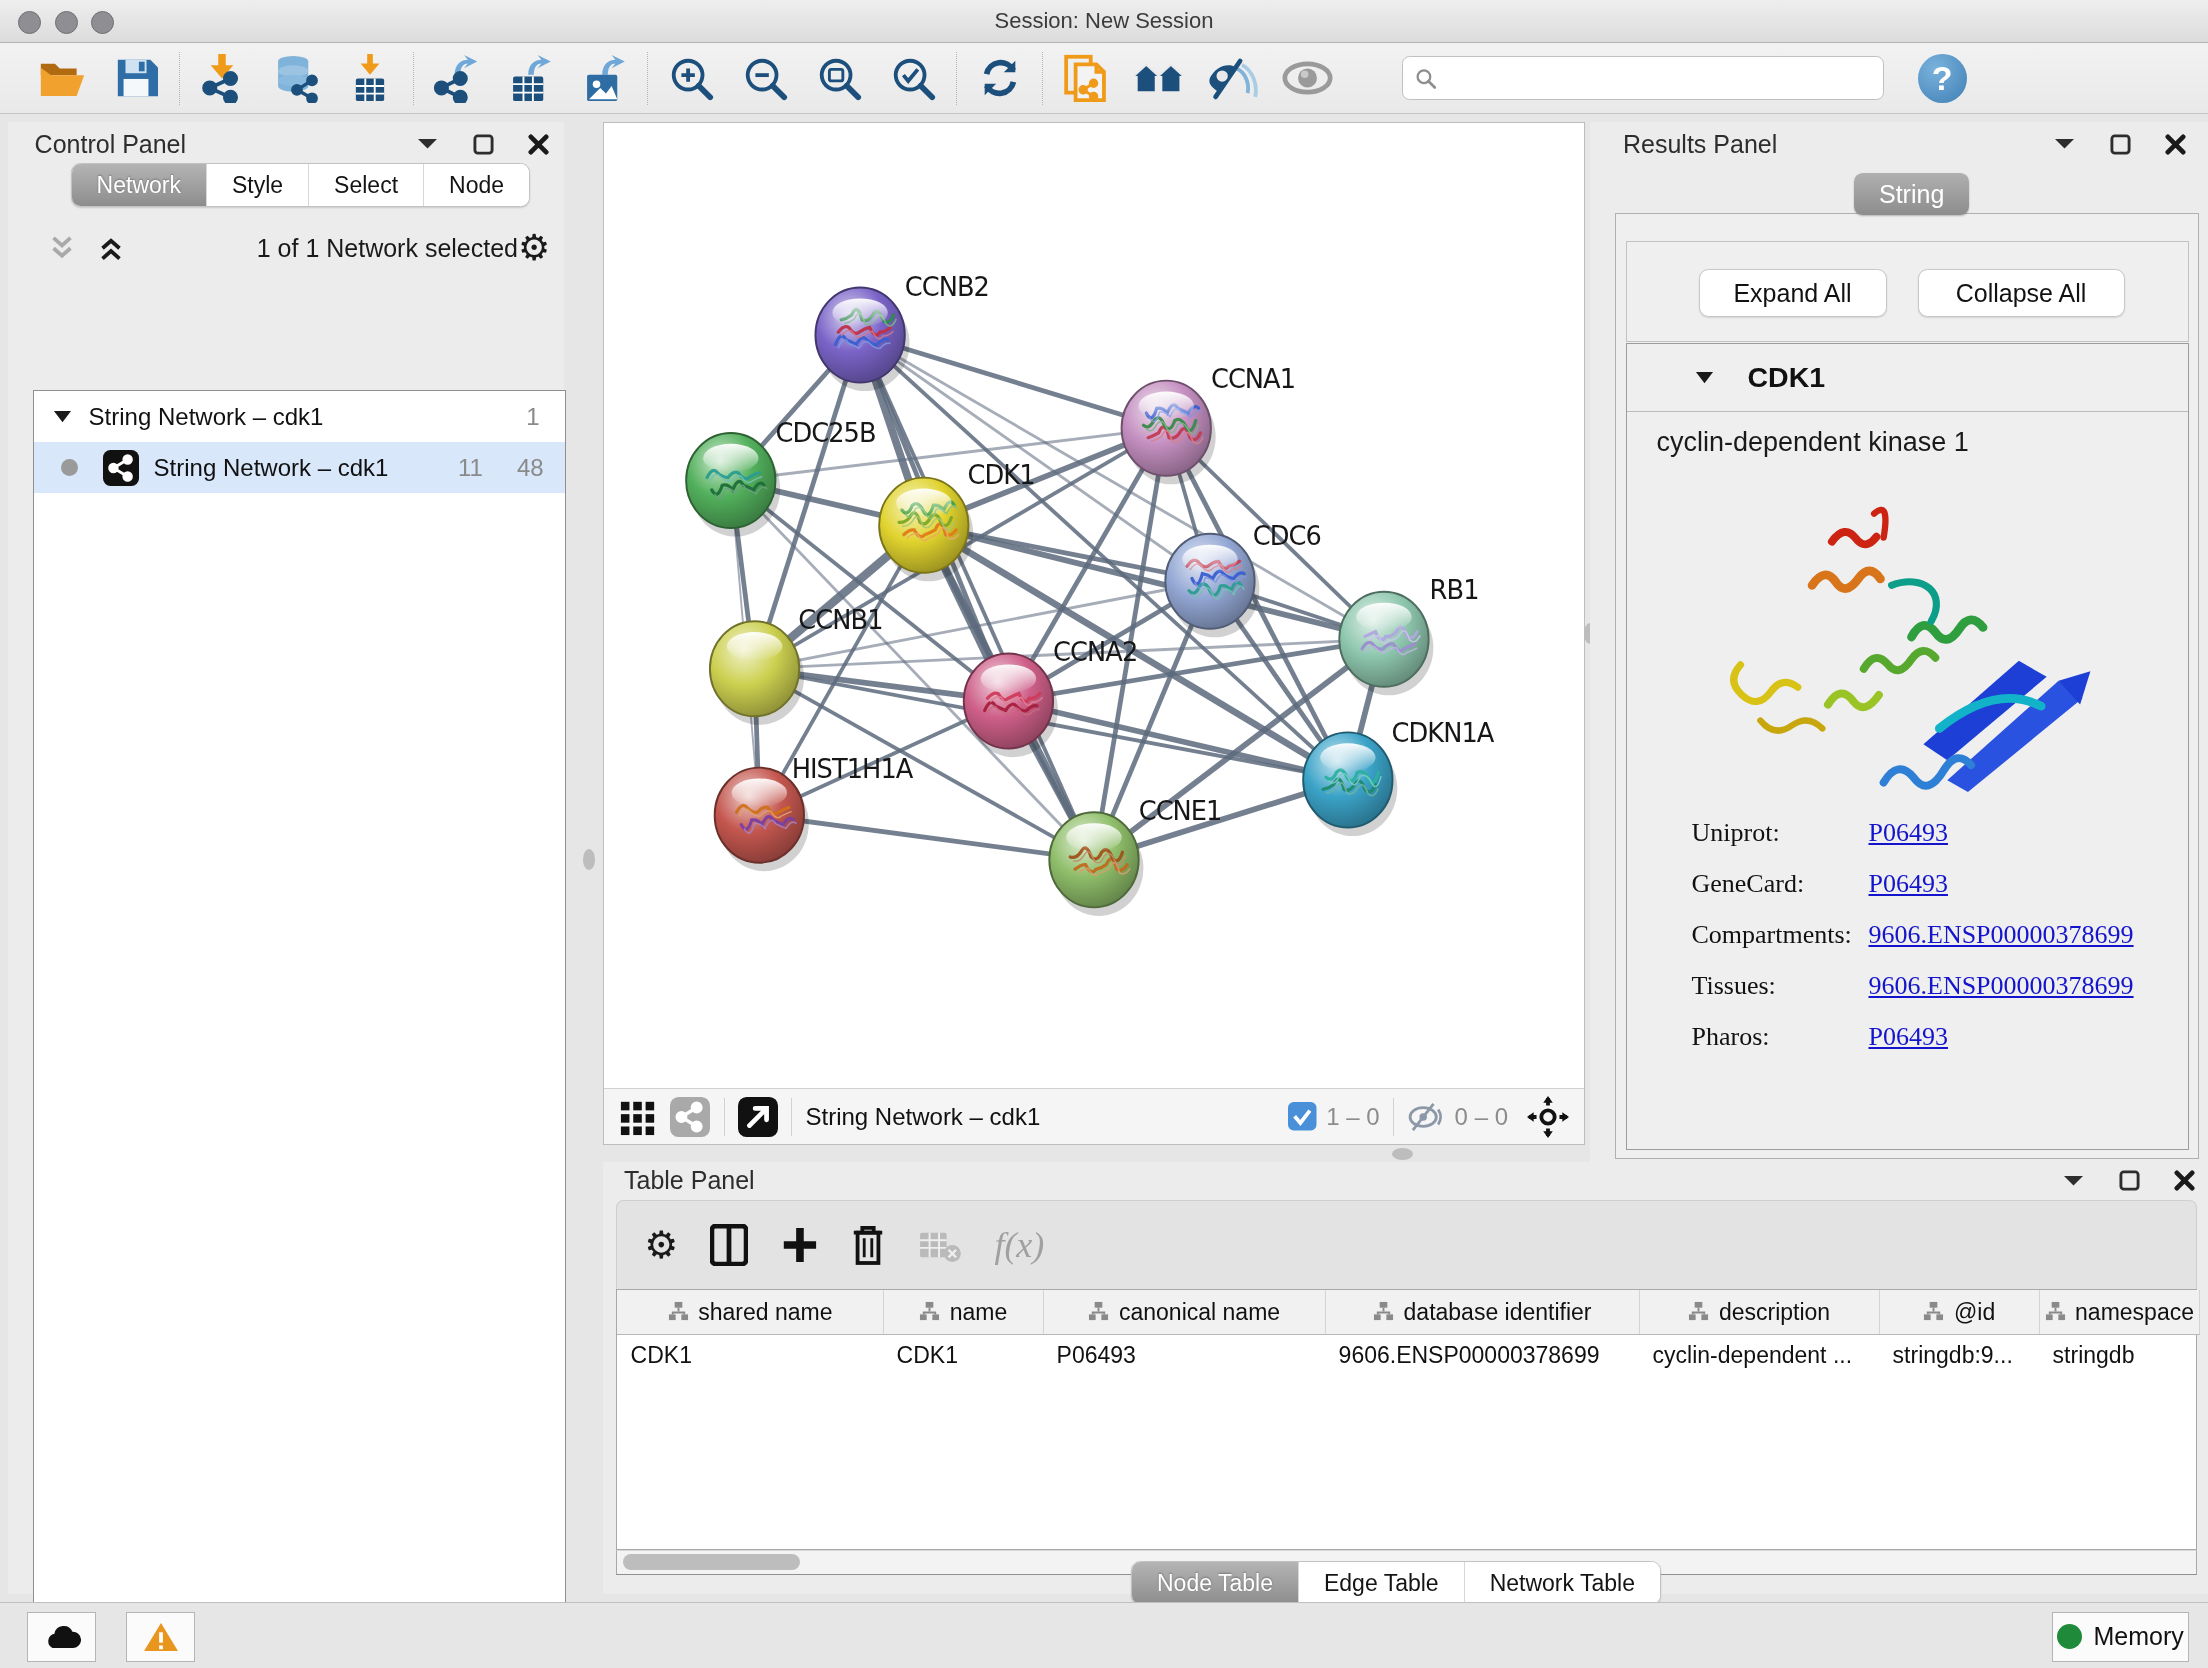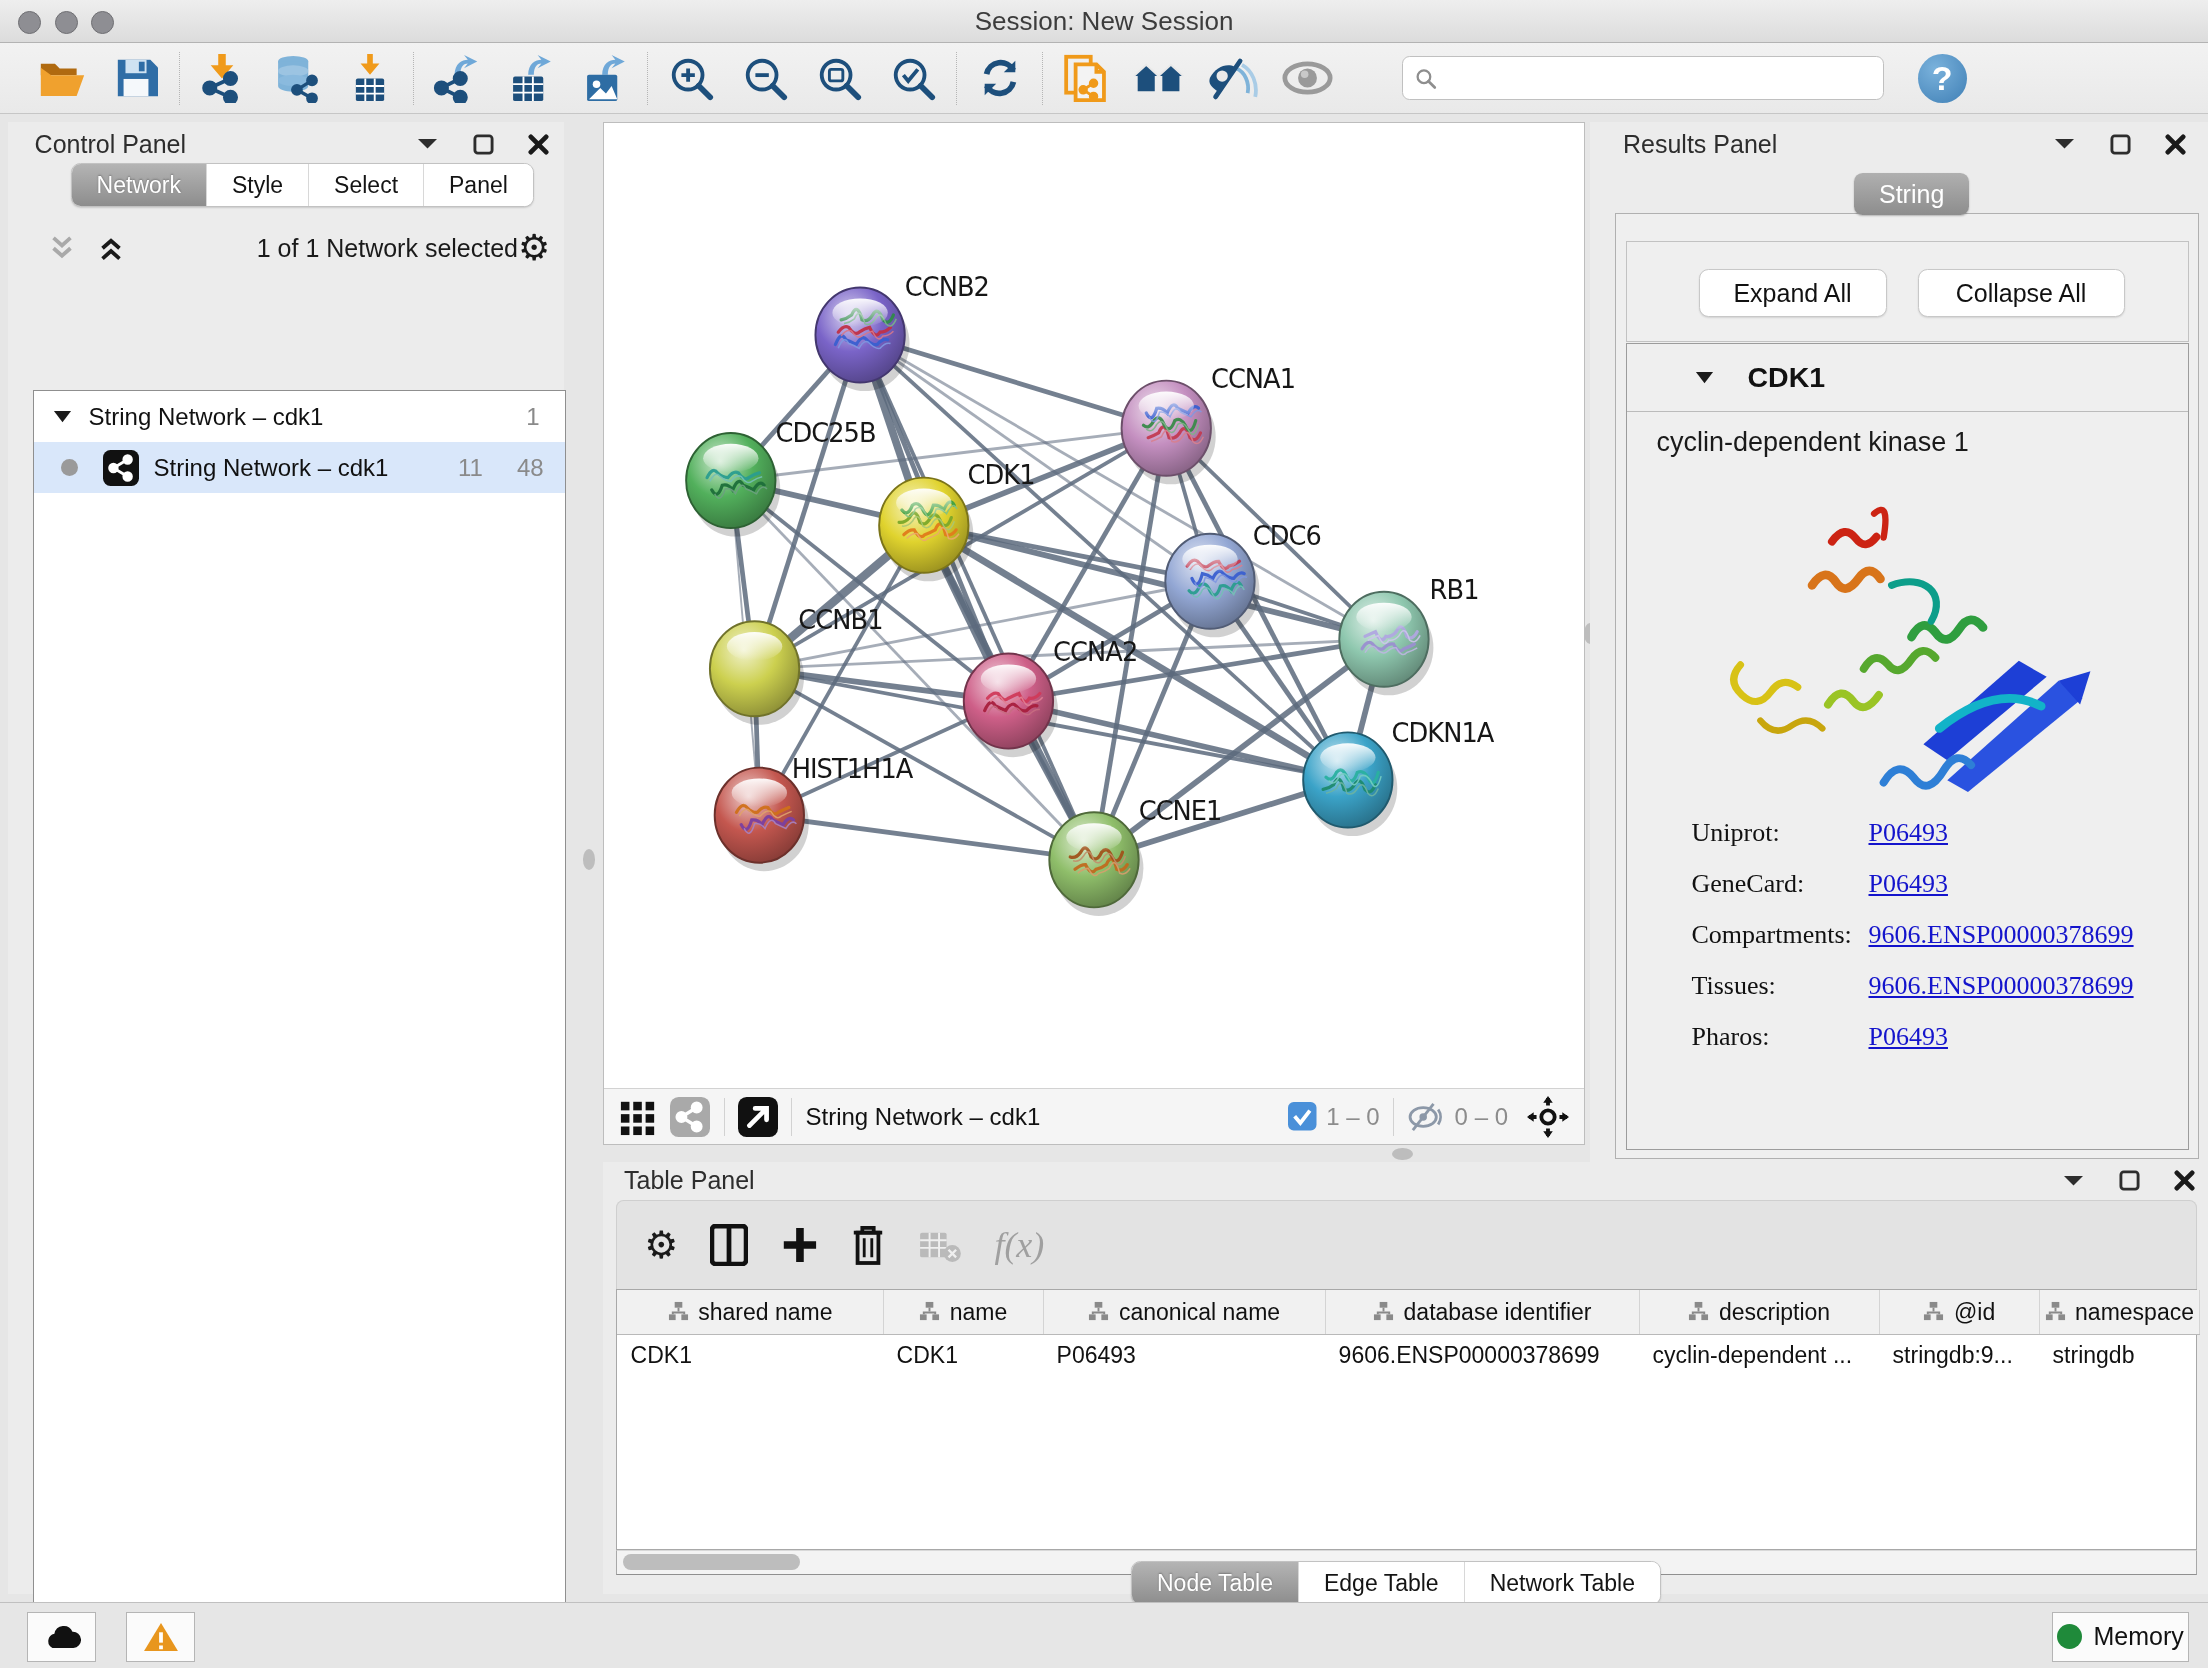--- a/index.html
+++ b/index.html
@@ -5,21 +5,21 @@
   html,body{margin:0;padding:0;}
   body{width:2208px;height:1668px;background:#e6e6e6;font-family:"Liberation Sans",sans-serif;
        position:relative;overflow:hidden;-webkit-font-smoothing:antialiased;}
   .abs{position:absolute;}
 
   
   #titlebar{left:0;top:0;width:2208px;height:42px;
     background:linear-gradient(#eeeeee,#dcdcdc);border-bottom:1px solid #b3b3b3;}
   .tlight{position:absolute;top:10.5px;width:21px;height:21px;border-radius:50%;
     background:#8e8e93;border:1px solid #6f6f73;}
-  #wtitle{width:100%;text-align:center;line-height:42px;font-size:26px;color:#3c3c3c;}
+  #wtitle{width:100%;text-align:center;line-height:42px;font-size:22px;color:#3c3c3c;}
 
   
   #toolbar{left:0;top:43px;width:2208px;height:70px;background:linear-gradient(#f2f2f2,#e9e9e9);
     border-bottom:1px solid #c6c6c6;display:flex;align-items:center;}
   .tbtn{width:74px;height:59px;display:flex;align-items:center;justify-content:center;flex:none;}
   .tsep{width:0;height:53px;border-left:1.9px dotted #b5b5b5;margin:0 5.7px;flex:none;}
   #searchbox{width:457px;height:42px;background:#fff;border:1px solid #c0c0c0;border-radius:7.6px;
     margin-left:57px;display:flex;align-items:center;padding:0 11.4px;flex:none;}
   #searchbox input{border:none;outline:none;font-size:23px;width:100%;background:transparent;
     font-family:"Liberation Sans",sans-serif;}
@@ -307,21 +307,21 @@
         <rect x="2" y="2" width="18" height="18" fill="none" stroke="#2d2d2d" stroke-width="3" rx="3"></rect>
       </svg>
     <svg width="21" height="21" viewBox="0 0 22 22">
         <path d="M3 3 19 19 M19 3 3 19" stroke="#1a1a1a" stroke-width="5" stroke-linecap="round"></path>
       </svg>
   </div>
   <div class="abs seg" style="left:63px;top:41px;" id="cp-tabs">
       <div class="s active">Network</div>
       <div class="s">Style</div>
       <div class="s">Select</div>
-      <div class="s">Panel</div>
+      <div class="s">Node</div>
     </div>
   <div class="abs" style="left:25px;top:103px;width:531px;height:46px;display:flex;align-items:center;">
     <svg width="32" height="28.5" style="margin-left:13.3px" viewBox="0 0 34 30">
         <g fill="none" stroke="#a9a9a9" stroke-width="4">
           <path d="M8 4l9 8 9-8M8 15l9 8 9-8"></path>
         </g>
       </svg>
     <svg width="32" height="28.5" style="margin-left:17px" viewBox="0 0 34 30">
         <g fill="none" stroke="#1a1a1a" stroke-width="4">
           <path d="M8 26l9-8 9 8M8 15l9-8 9 8"></path>

